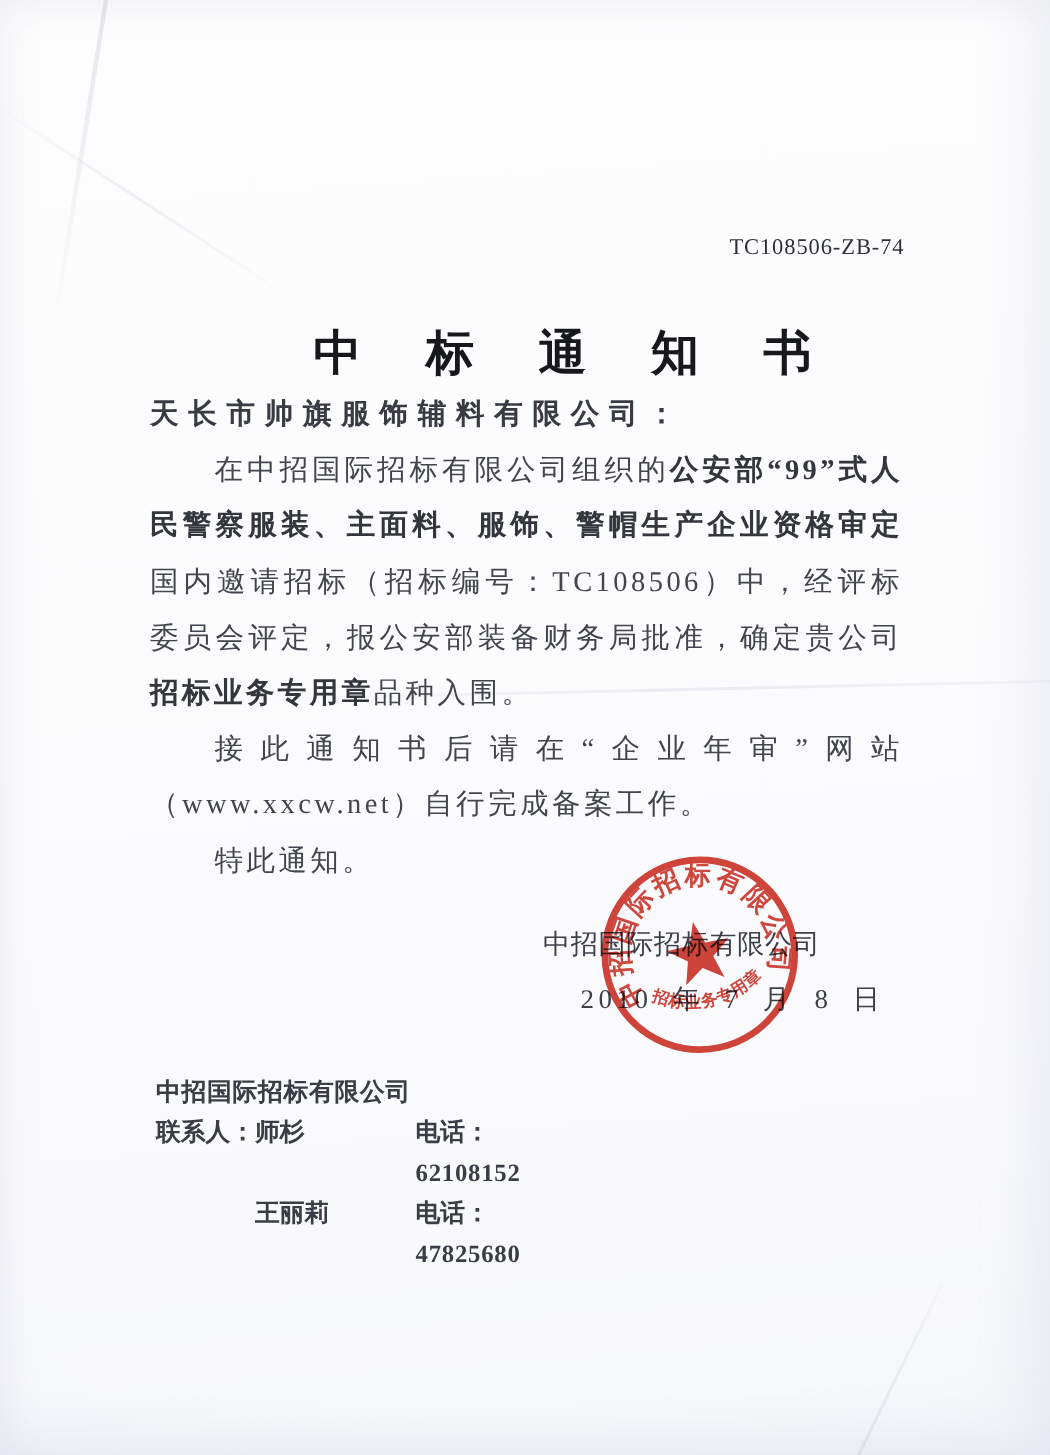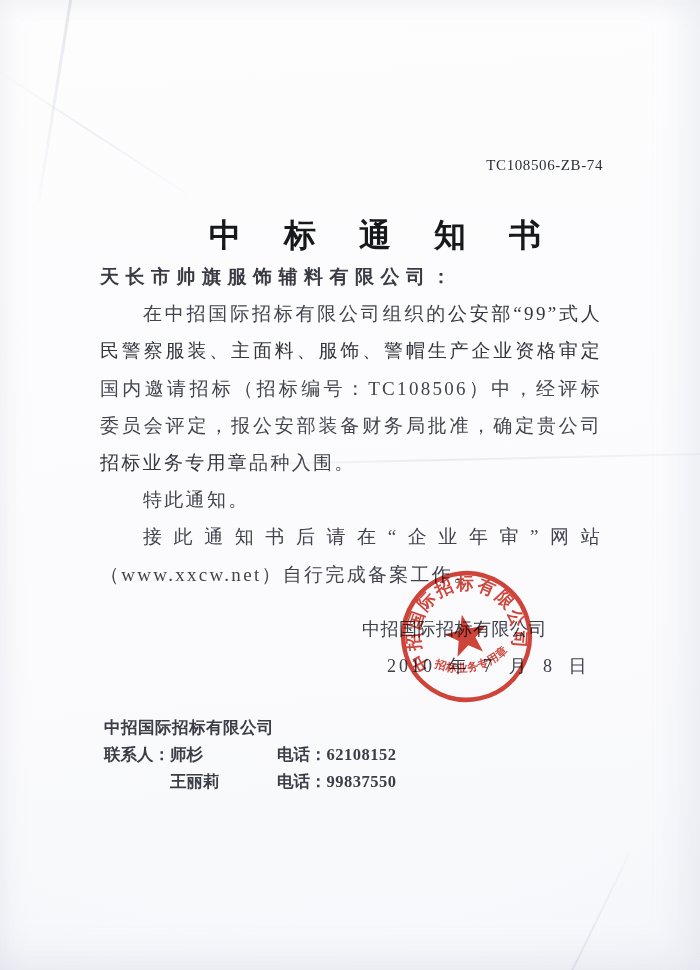--- a/index.html
+++ b/index.html
@@ -32,61 +32,61 @@
     font-weight:900;font-size:32px;letter-spacing:43px;color:#17181b;margin-top:44px;
   }
   .body{
     position:absolute;left:100px;top:258px;width:502px;
     font-size:19px;line-height:37.2px;letter-spacing:2.3px;
     text-align:justify;
   }
   .body p{margin:0;}
   .addressee{font-weight:700;letter-spacing:6.5px;color:#393b44;}
   .para{text-indent:43px;}
-  .b{font-weight:400;color:#34363e;}
+  .b{font-weight:700;color:#34363e;}
 
   .signature{position:absolute;left:362px;top:617px;color:#3e4049;}
   .sig-company{font-size:18px;letter-spacing:.5px;line-height:24px;}
   .sig-date{margin:13px 0 0 25px;font-size:18px;letter-spacing:3px;word-spacing:6px;white-space:nowrap;}
 
   .stamp{
     position:absolute;left:397px;top:567px;width:139px;height:139px;
     transform:rotate(-12deg);
     mix-blend-mode:multiply;opacity:.93;pointer-events:none;
   }
   .stamp svg{width:100%;height:100%;}
   .stamp text{fill:#cf3a2f;font-family:"Liberation Sans","DejaVu Sans",sans-serif;font-weight:700;}
 
   .footer{position:absolute;left:104px;top:714px;font-size:16.5px;font-weight:600;color:#3b3d46;line-height:27px;}
   .f-company{letter-spacing:.5px;}
   .crow{display:flex;}
   .c-name-area{width:173px;display:flex;}
   .c-label{width:66px;}
-  .c-phone{display:flex;}
+  .c-phone{display:flex;flex-direction:column;}
   .c-phone-num{letter-spacing:.5px;}
 </style>
 </head>
 <body>
 
 <div class="page">
 
   <div class="crease c1"></div>
   <div class="crease c2"></div>
   <div class="crease c3"></div>
   <div class="crease c4"></div>
 
   <div class="ref">TC108506-ZB-74</div>
 
   <div class="title">中标通知书</div>
 
   <div class="body">
     <p class="addressee">天长市帅旗服饰辅料有限公司：</p>
     <p class="para"><span>在中招国际招标有限公司组织的</span><span class="b">公安部“99”式人民警察服装、主面料、服饰、警帽生产企业资格审定</span><span>国内邀请招标（招标编号：TC108506）中，经评标委员会评定，报公安部装备财务局批准，确定贵公司</span><span class="b">招标业务专用章</span><span>品种入围。</span></p>
+    <p class="para"><span>接此通知书后请在“企业年审”网站（www.xxcw.net）自行完成备案工作。</span></p>
     <p class="para"><span>特此通知。</span></p>
-    <p class="para"><span>接此通知书后请在“企业年审”网站（www.xxcw.net）自行完成备案工作。</span></p>
   </div>
 
   <div class="signature">
     <div class="sig-company">中招国际招标有限公司</div>
     <div class="sig-date">2010 年 7 月 8 日</div>
   </div>
 
   <div class="stamp">
     <svg viewBox="0 0 200 200">
       <circle cx="100" cy="100" r="91" fill="none" stroke="#cf372c" stroke-width="6.5"></circle>
@@ -114,18 +114,18 @@
           <span class="c-phone-num">62108152</span>
         </span>
     </div>
     <div class="crow">
       <span class="c-name-area">
           <span class="c-label"></span>
           <span>王丽莉</span>
         </span>
       <span class="c-phone">
           <span>电话：</span>
-          <span class="c-phone-num">99837550</span>
+          <span class="c-phone-num">47825680</span>
         </span>
     </div>
   </div>
 
 </div>
 
 </body></html>

